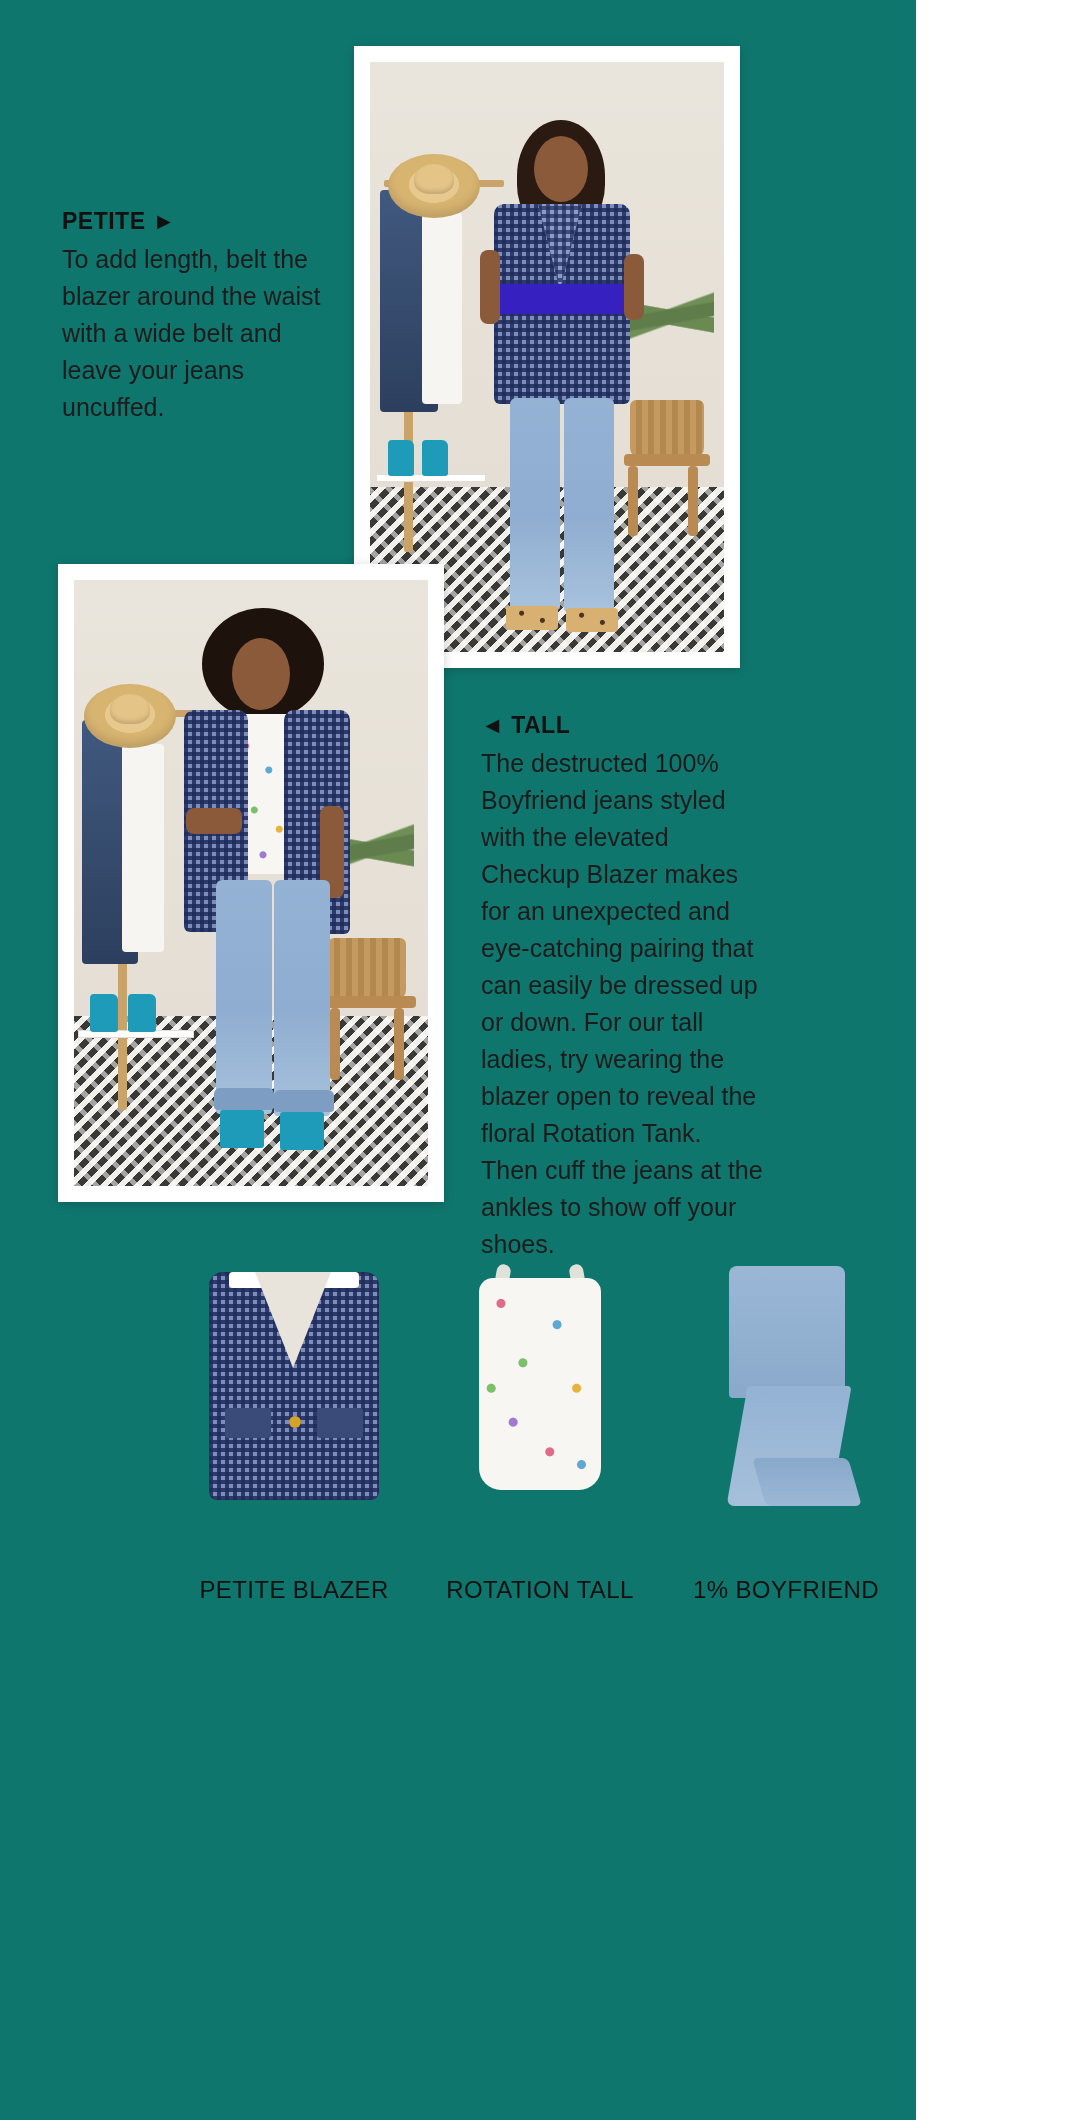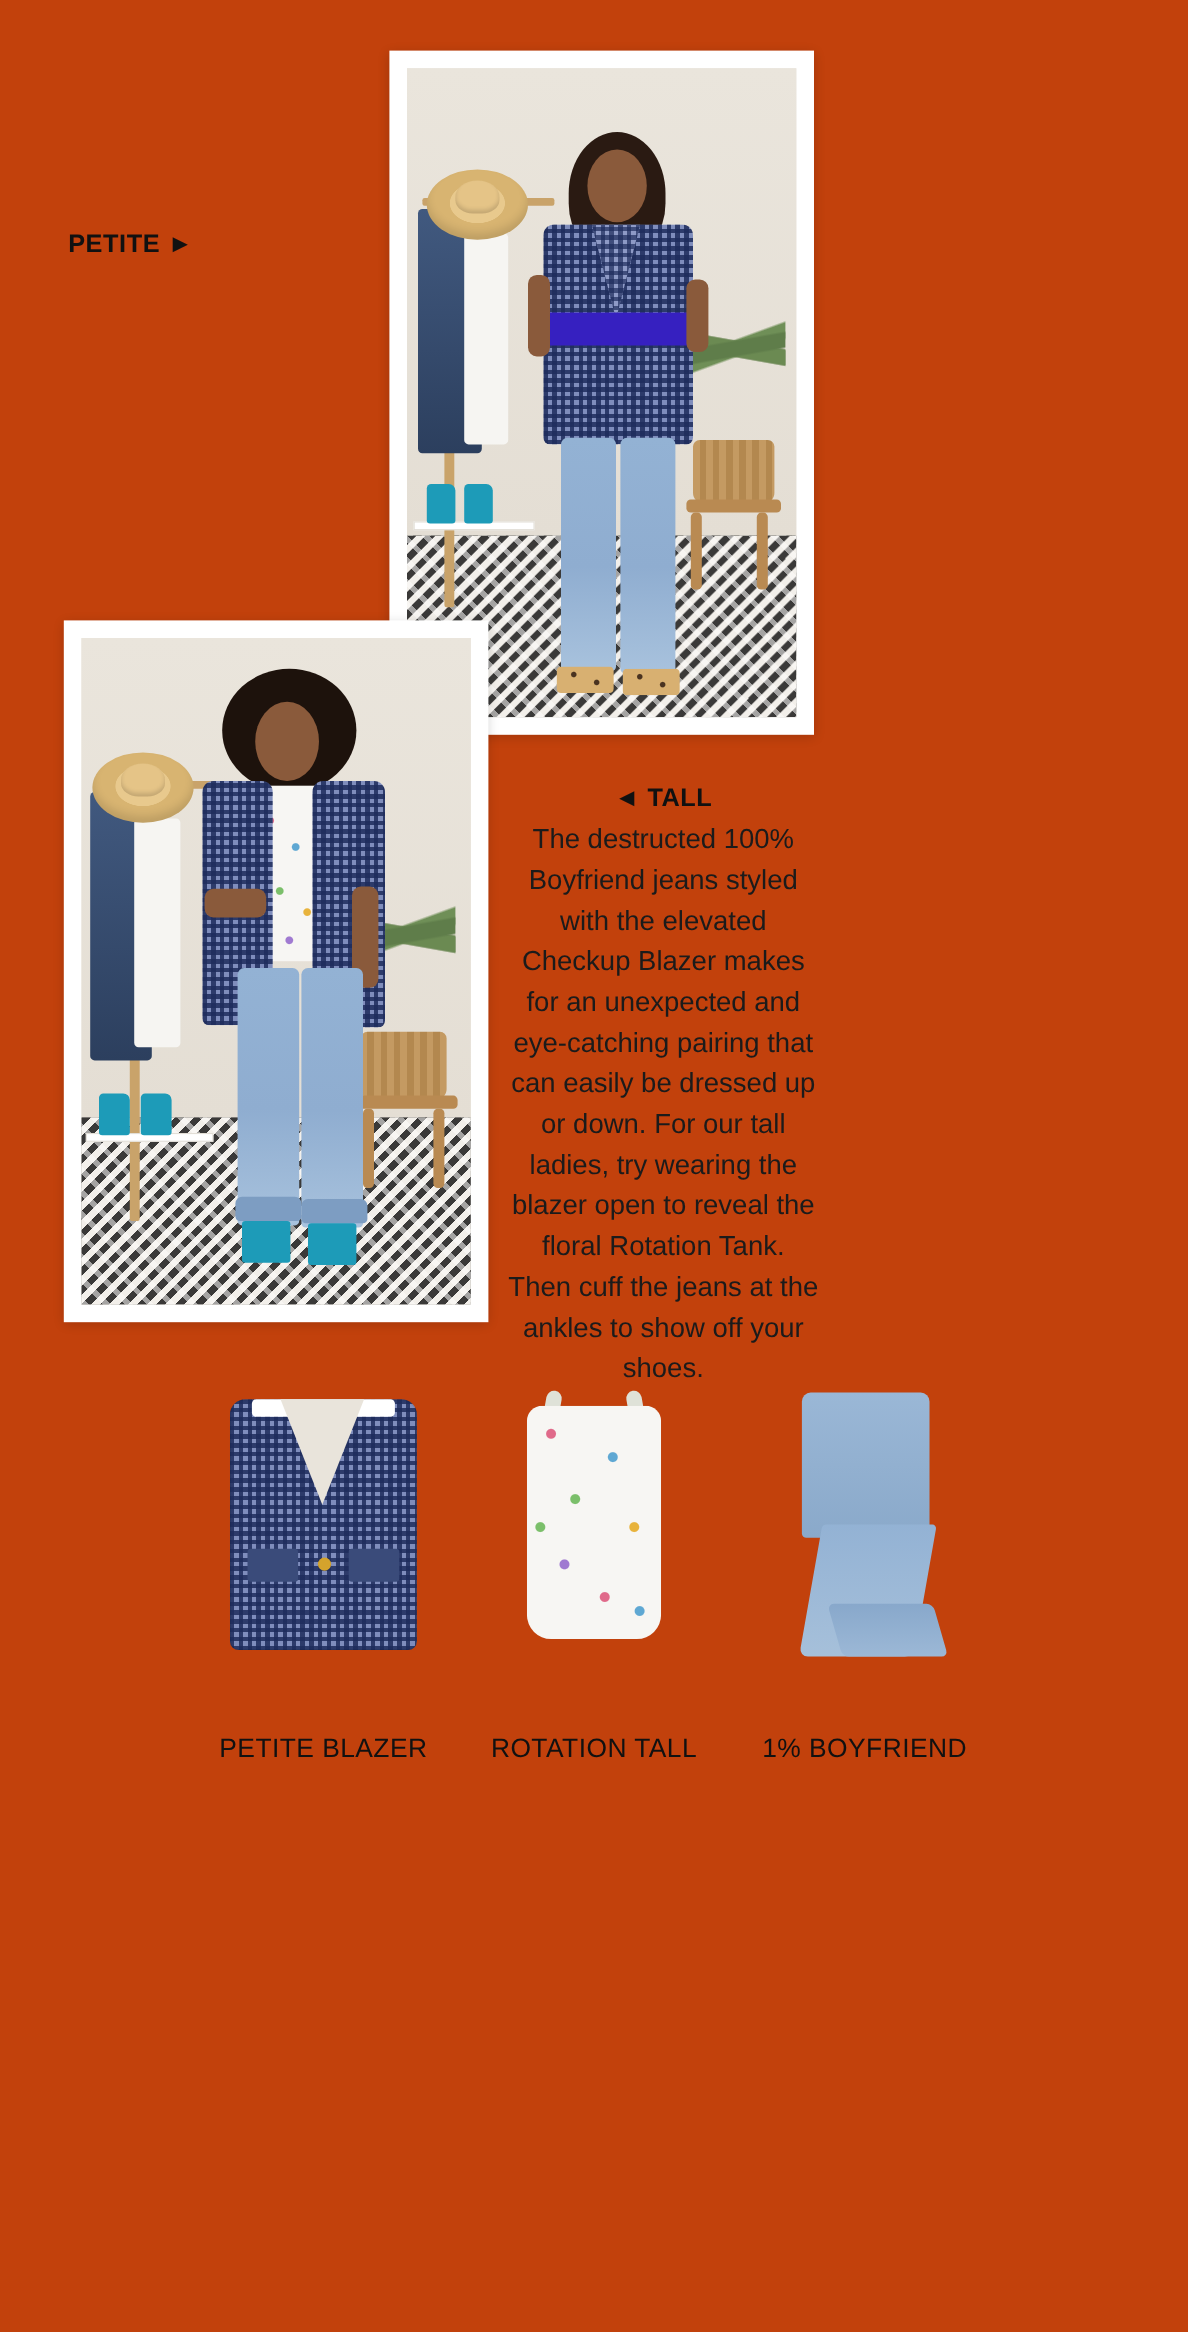--- a/index.html
+++ b/index.html
@@ -6,23 +6,23 @@
   html, body {
     width: 1080px;
     height: 2120px;
     background: #ffffff;
     font-family: "Liberation Sans", sans-serif;
     color: #111111;
     overflow: hidden;
   }
   .page {
     position: relative;
-    width: 1080px;
+    width: 916px;
     height: 2120px;
-    background: #c2410c;
+    background: #0f766e;
   }
 
   
   .photo-card {
     position: absolute;
     background: #ffffff;
     box-shadow: 0 2px 10px rgba(0,0,0,0.18);
     padding: 16px;
   }
   .photo-card .frame {
@@ -150,21 +150,21 @@
     font-size:23px;
     letter-spacing:.5px;
     margin-bottom:6px;
   }
   .body-copy {
     font-size:25px;
     line-height:37px;
     color:#1b1b1b;
   }
   #petite-text { left:62px; top:208px; width:280px; text-align:left; }
-  #tall-text   { left:462px; top:712px; width:282px; text-align:center; }
+  #tall-text   { left:481px; top:712px; width:282px; text-align:left; }
 
   
   .products {
     position:absolute; left:0; top:1228px; width:1080px; height:330px;
     display:flex; justify-content:center; align-items:flex-end; gap:0;
   }
   .product { width:246px; height:300px; position:relative; }
   .product .art { position:absolute; left:0; right:0; top:0; height:280px; }
 
   .labels {
@@ -236,20 +236,21 @@
     transform: skewX(16deg);
   }
 </style>
 </head>
 <body>
 
 <div class="page">
 
   <div class="text-block" id="petite-text">
     <div class="eyebrow">PETITE ►</div>
+    <div class="body-copy">To add length, belt the blazer around the waist with a wide belt and leave your jeans uncuffed.</div>
   </div>
 
   <div class="photo-card" id="photo-petite">
     <div class="frame">
       <div class="scene">
         <div class="wall"></div>
         <div class="floor"></div>
 
         <div class="rack" style="left:34px; top:118px; width:9px; height:372px;"></div>
         <div class="rack" style="left:14px; top:118px; width:120px; height:7px;"></div>

